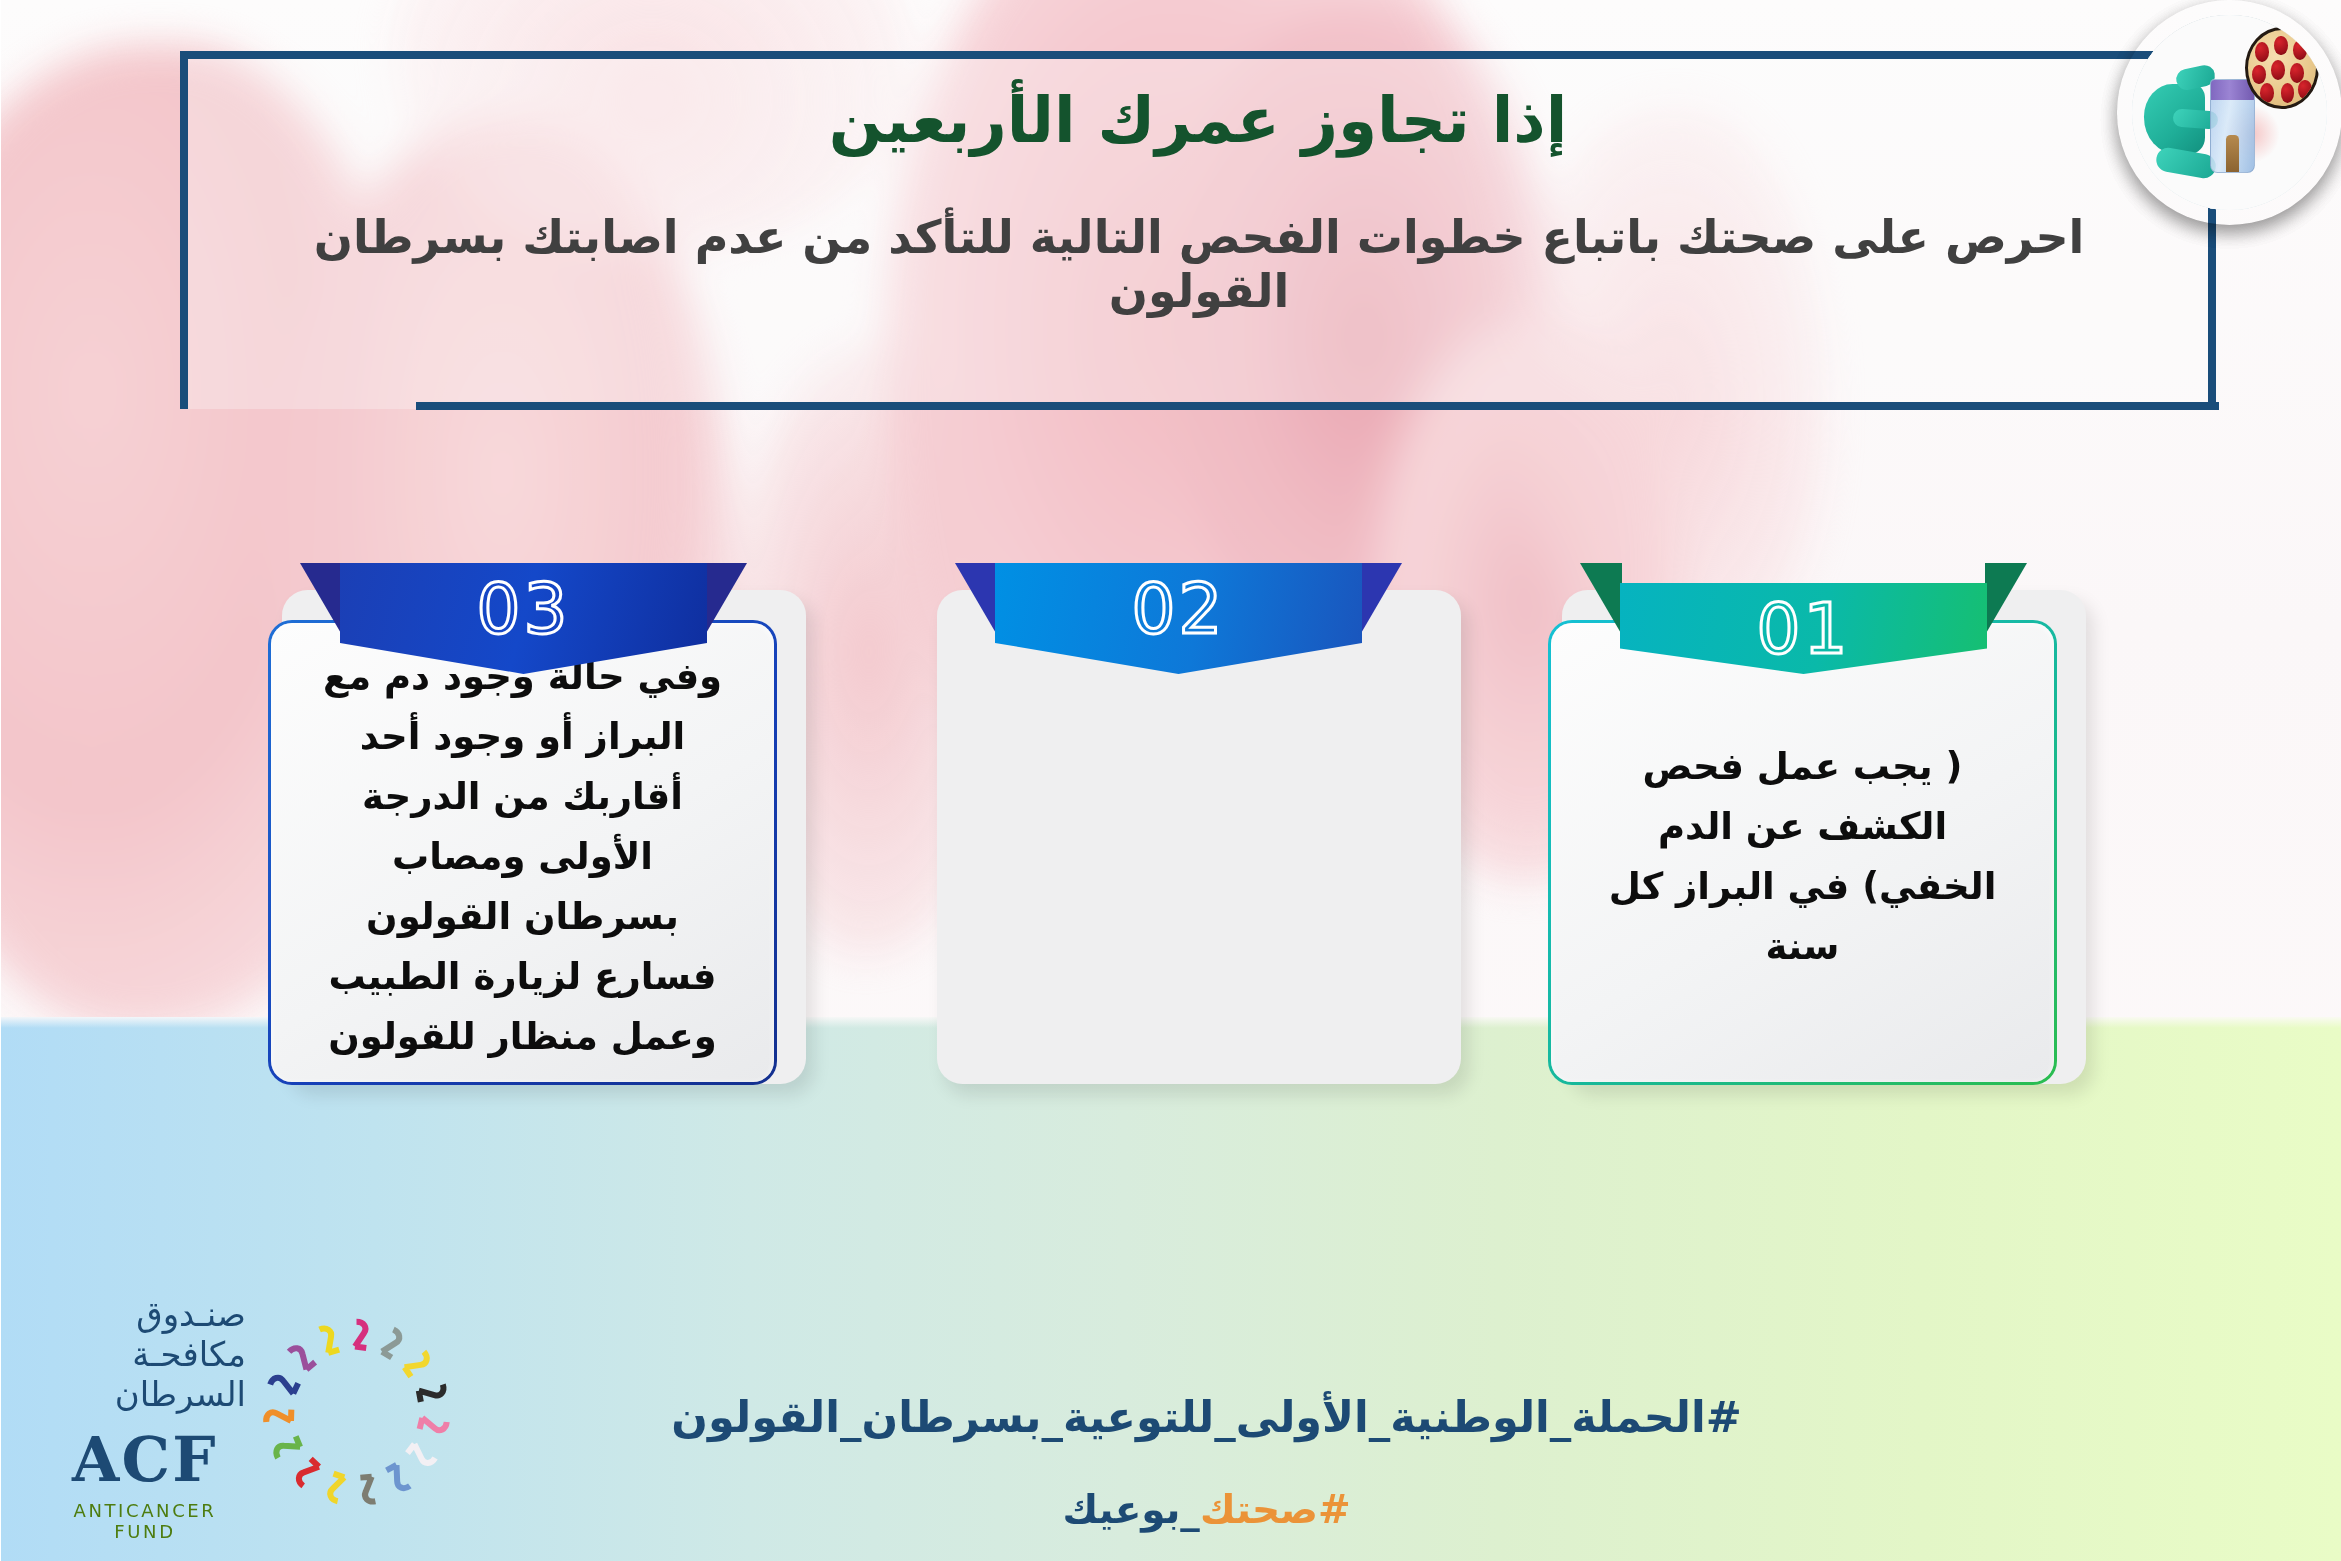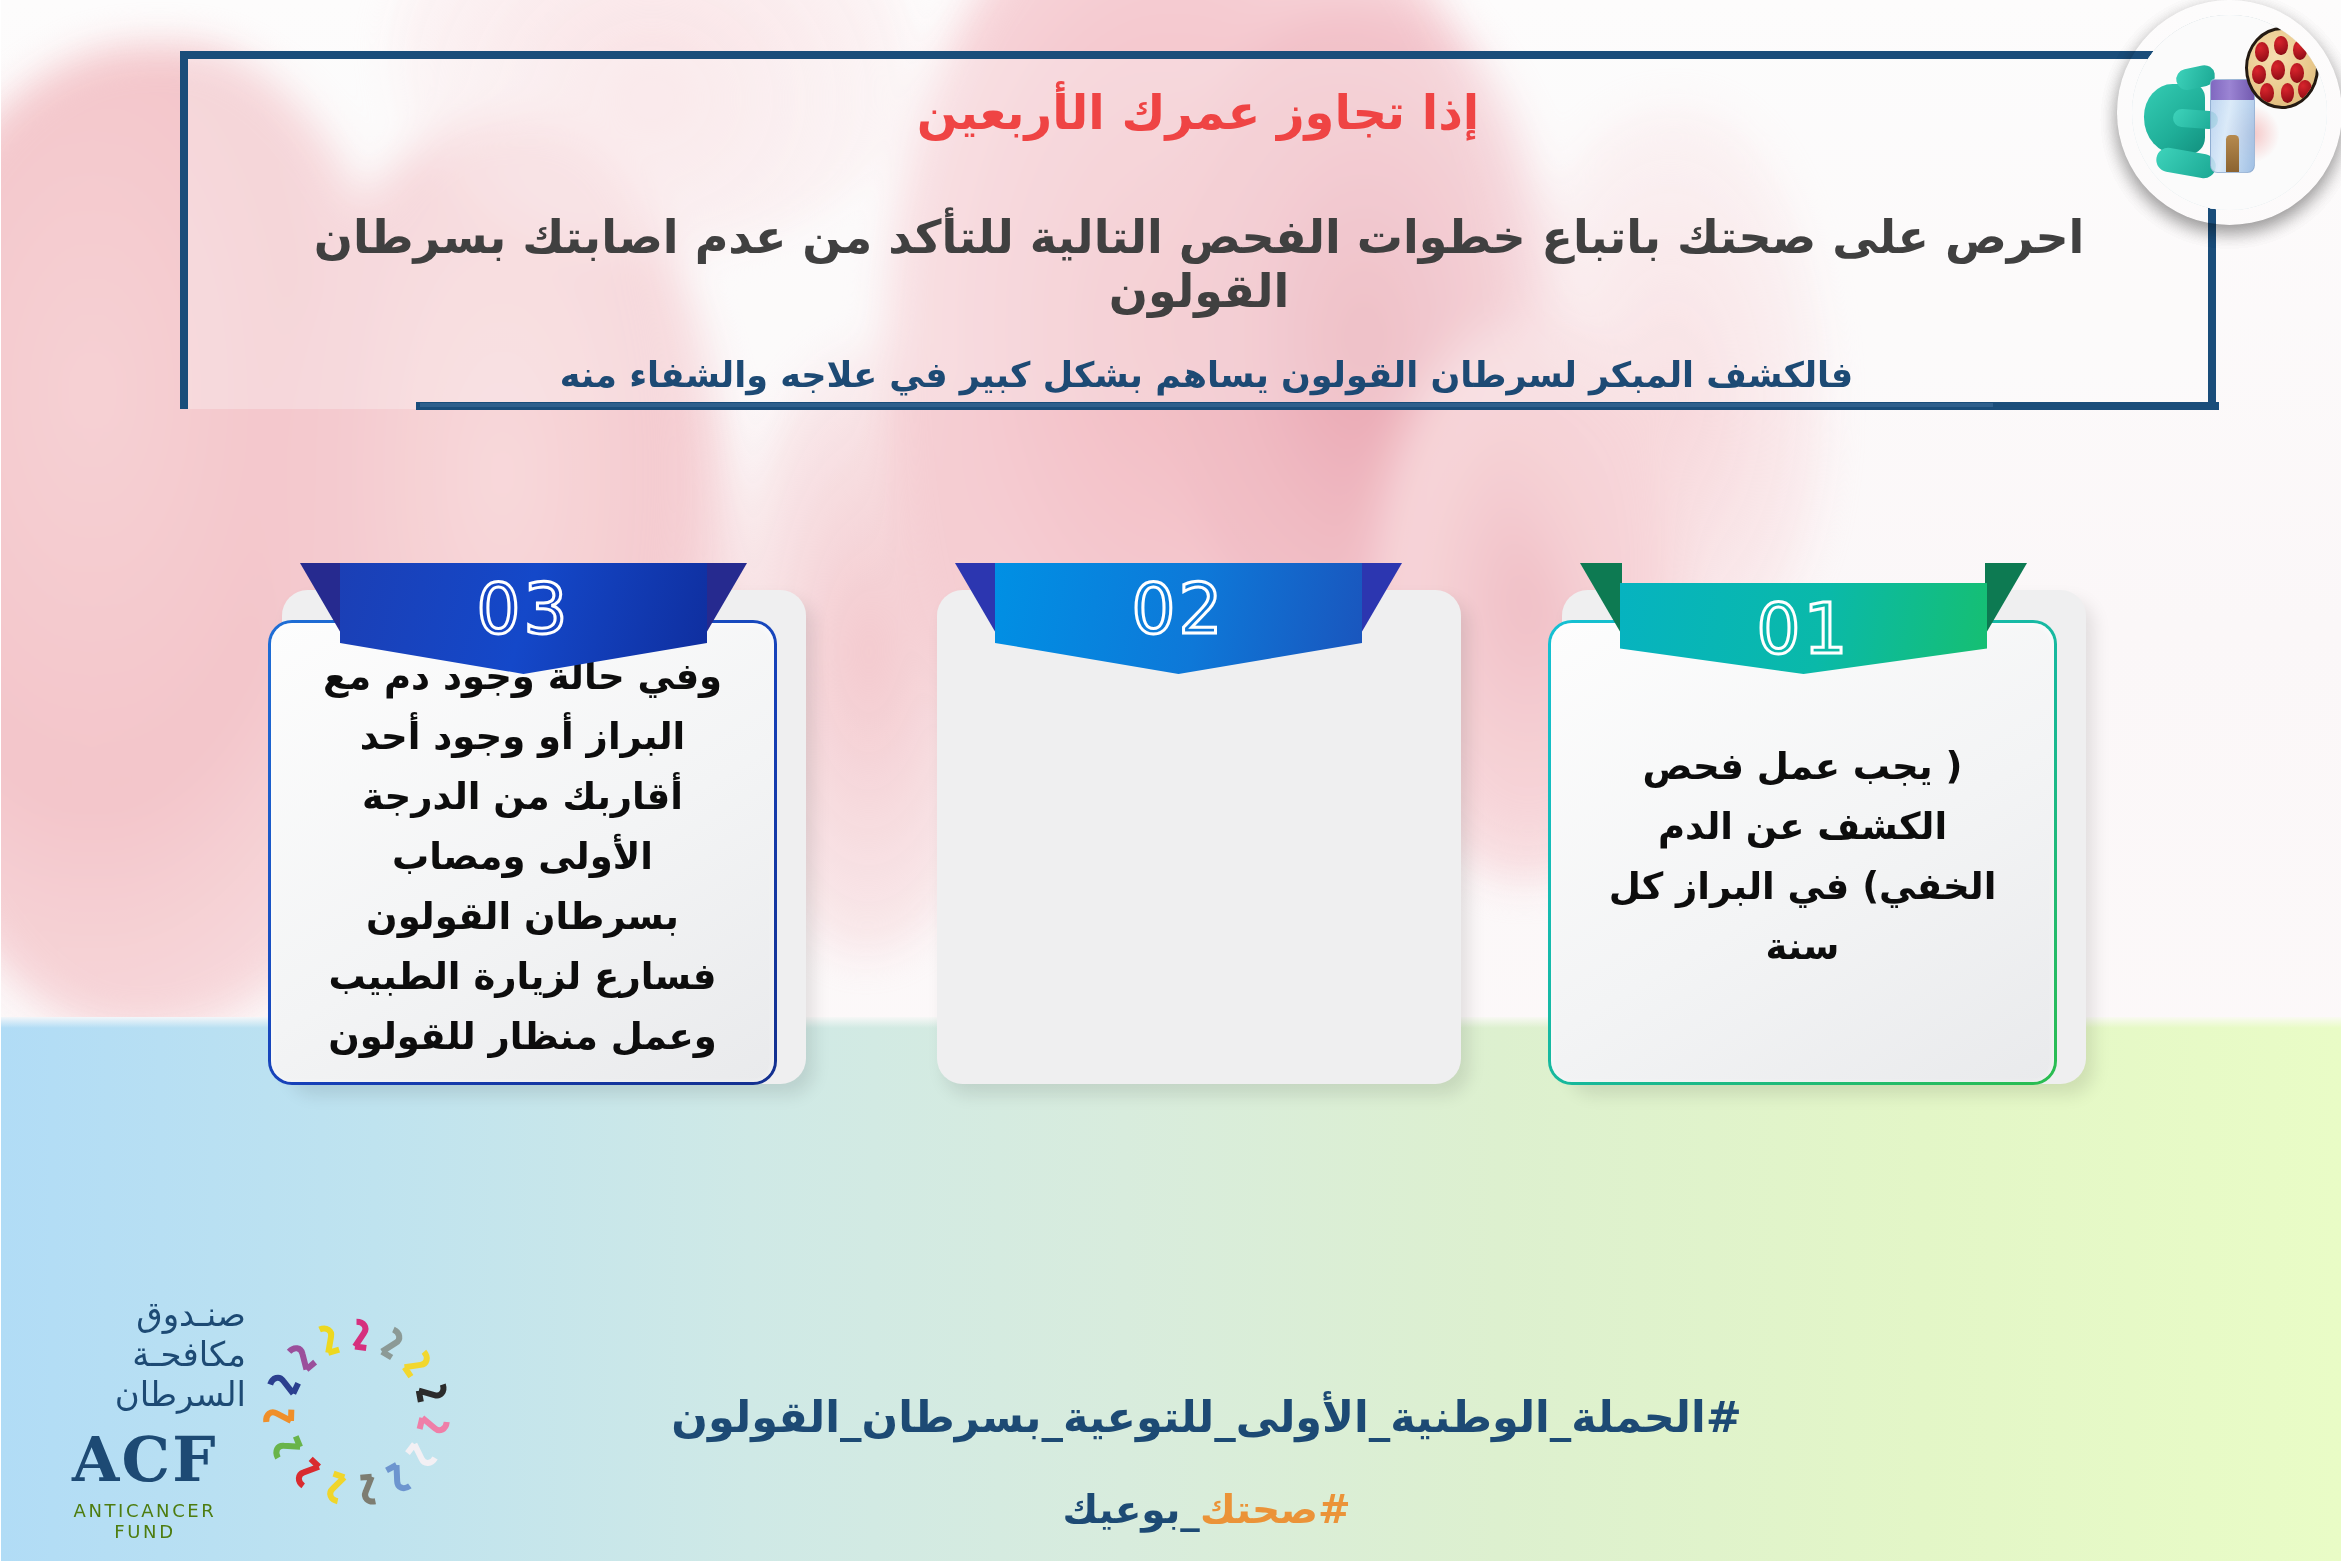--- a/index.html
+++ b/index.html
@@ -87,22 +87,22 @@
     left: 416px; top: 402px;
     width: 165px; height: 8.2px;
     background: #1a4d7a;
   }
 
   .title {
     position: absolute;
     left: 180px; top: 84px;
     width: 2036px;
     text-align: center;
-    font-size: 48px; font-weight: bold;
-    color: #ef4444;
+    font-size: 63px; font-weight: bold;
+    color: #14532d;
     letter-spacing: 0.7px;
     direction: rtl;
   }
   .subtitle {
     position: absolute;
     left: 225px; top: 210px;
     width: 1948px;
     text-align: center;
     font-size: 46px; font-weight: bold;
     color: #404040;
@@ -427,21 +427,20 @@
   </div>
   <div class="bg-band"></div>
   <div class="band-fade"></div>
 
   <div class="header-frame"></div>
   <div class="frame-bottom"></div>
   <div class="frame-dash"></div>
 
   <div class="title">إذا تجاوز عمرك الأربعين</div>
   <div class="subtitle">احرص على صحتك باتباع خطوات الفحص التالية للتأكد من عدم اصابتك بسرطان القولون</div>
-  <div class="tagline">فالكشف المبكر لسرطان القولون يساهم بشكل كبير في علاجه والشفاء منه</div>
 
   <div class="card" id="card3">
     <div class="card-shadow"></div>
     <div class="ribbon">
       <div class="ribbon-tail l"></div>
       <div class="ribbon-tail r"></div>
       <div class="ribbon-face">
         <span class="ribbon-num">03</span>
       </div>
     </div>

